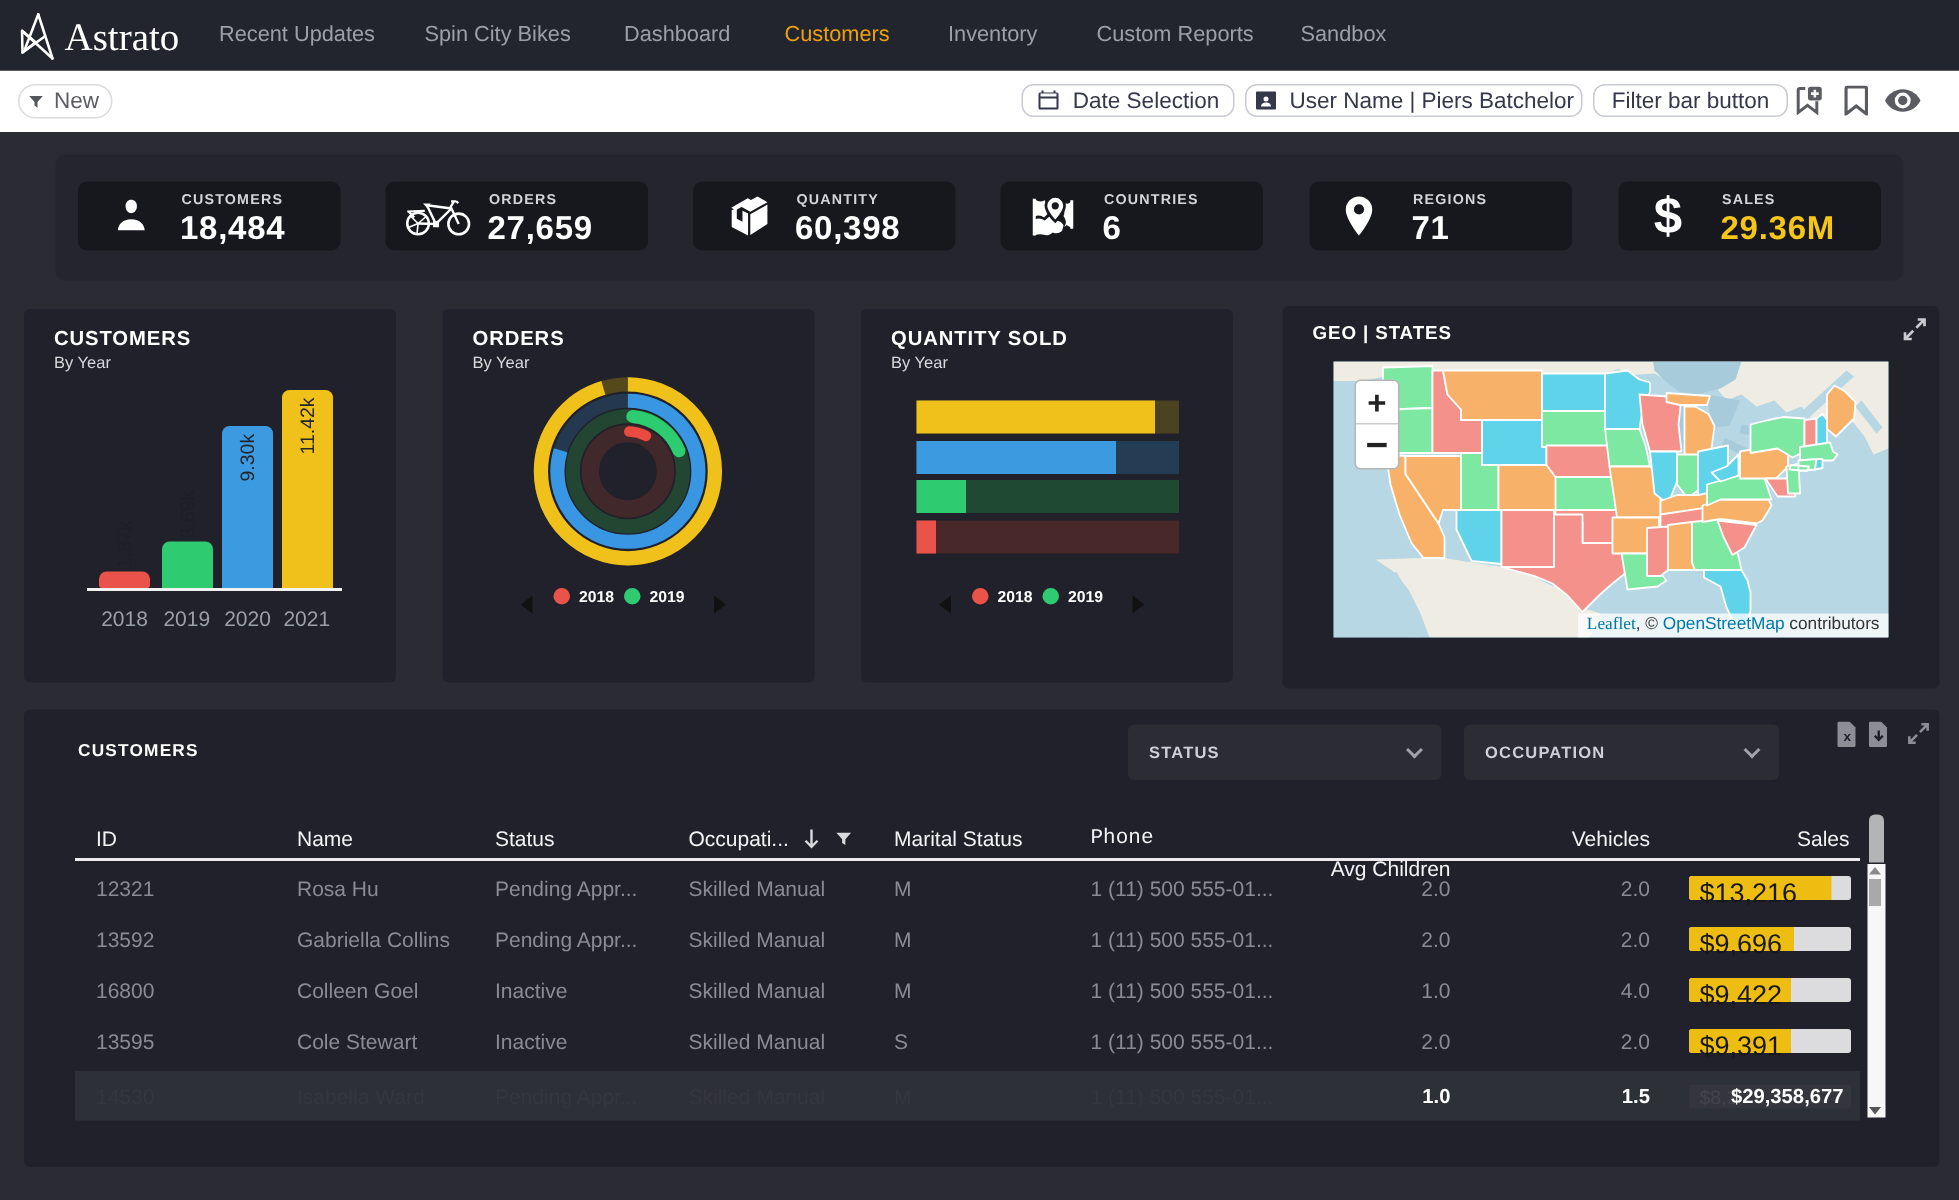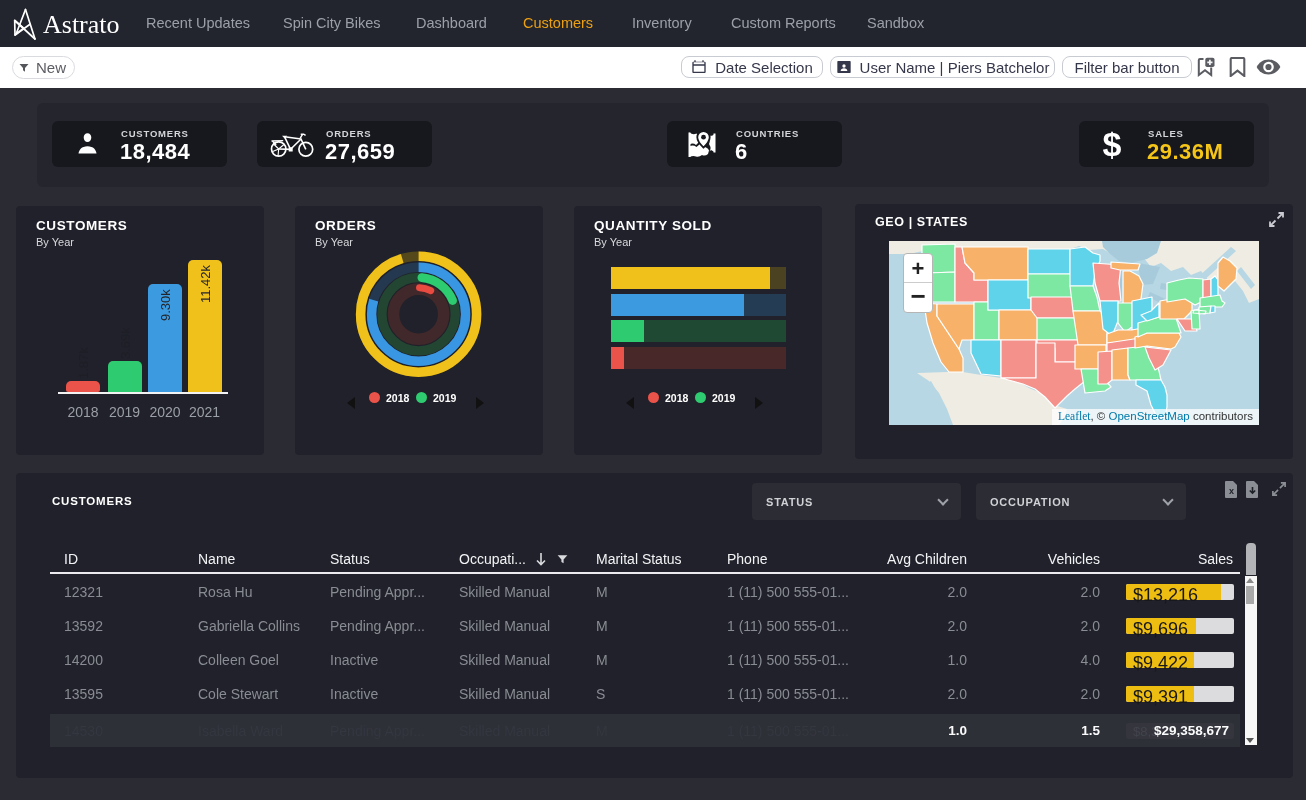--- a/index.html
+++ b/index.html
@@ -142,31 +142,53 @@
         <path d="M8.7,19 L20.6,19.3 L14.6,6.8 M20.6,19.3 L31,9 L35.8,19.3 M14.6,6.8 L31,9" stroke-width="1.6"></path>
         <path d="M12,5.7 L17.2,5.7 L14.6,8.5 Z" fill="#fff" stroke="none"></path>
         <path d="M30.2,8.2 L32.4,4.7 M30.7,4.2 L34.2,4.2 M34.2,4.2 L35.5,5.5" stroke-width="1.5"></path>
         <path d="M1.5,11 L13.2,10.6 M2.3,11 L6.2,14.8" stroke-width="1.4"></path>
         <rect x="18.7" y="17.3" width="4" height="4.2" fill="#fff" stroke="none"></rect>
       </svg>
         </div>
       <div class="lbl">ORDERS</div>
         <div class="val">27,659</div>
     </div>
+    <div class="kpi" style="left:425px;">
+      <div class="ic" style="left:22px; width:30px;">
+          <svg width="30" height="30" viewBox="0 0 30 30" fill="#fff">
+        <path d="M3.5,9.5 L14.5,3.2 L17.5,4.9 L6.5,11.2 Z"></path>
+        <path d="M9.3,8.3 L21,2 L27.6,5.8 L16.2,12.2 Z"></path>
+        <path d="M16.2,13.8 L27.6,7.4 L27.6,20.3 L16.2,27.6 Z"></path>
+        <path d="M3.8,11.2 L7.2,9.5 L7.2,16.8 L11,18.8 L11,11.5 L14.7,13.4 L14.7,28 L3.8,22.3 Z"></path>
+      </svg>
+        </div>
+      <div class="lbl">QUANTITY</div>
+        <div class="val">60,398</div>
+    </div>
     <div class="kpi" style="left:630px;">
       <div class="ic" style="left:20px; width:30px;">
           <svg width="30" height="30" viewBox="0 0 30 30">
         <path d="M2.5,3.5 Q6,6.5 9.5,4.5 Q10.5,7.5 13,8.5 Q10,10.5 11.5,13.5 L9,16 Q6,13.5 2.5,15.5 Z M2.5,17.5 Q6,15.5 9.5,18 L13,15 Q16,17.5 19,18.5 Q21.5,19.5 22,21.5 L21,25 Q18,27.5 15,26 Q12,28.5 9,27.5 Q6,26.5 2.5,28 Z M22.5,22.5 L24,21 L27.5,23 L27.5,5 Q25.5,7.5 23.5,6.5 L21.5,8.5 Q23.5,12 22,15 Q24,18 23.5,20 Z" fill="#fff"></path>
         <path d="M2.5,3.5 V28 M27.5,4.5 V23.5" stroke="#fff" stroke-width="2"></path>
         <path d="M16.5,2 a6.2,6.2 0 0 1 6.2,6.2 c0,4.4-6.2,10.4-6.2,10.4 s-6.2,-6-6.2,-10.4 A6.2,6.2 0 0 1 16.5,2z" fill="#fff" stroke="#17181d" stroke-width="1.8"></path>
         <circle cx="16.5" cy="8.2" r="2.4" fill="#17181d"></circle>
       </svg>
         </div>
       <div class="lbl">COUNTRIES</div>
         <div class="val">6</div>
+    </div>
+    <div class="kpi" style="left:836px;">
+      <div class="ic" style="left:23px; width:20px;">
+          <svg width="20" height="28" viewBox="0 0 20 28" fill="#fff">
+            <path d="M10 1 a8.8 8.8 0 0 1 8.8 8.8 C18.8 16.4 10 27 10 27 S1.2 16.4 1.2 9.8 A8.8 8.8 0 0 1 10 1z"></path>
+            <circle cx="10" cy="9.6" r="3.4" fill="#17181d"></circle>
+          </svg>
+        </div>
+      <div class="lbl">REGIONS</div>
+        <div class="val">71</div>
     </div>
     <div class="kpi" style="left:1042px;">
       <div class="ic" style="left:20px; width:26px; top:4px; height:38px;">
           <span style="color:#fff; font-weight:bold; font-size:34px; font-family:'Liberation Sans',sans-serif;">$</span>
         </div>
       <div class="lbl">SALES</div>
         <div class="val" style="color:#f5c518;">29.36M</div>
     </div>
   </div>
   <div class="panel" id="p1" style="left:16px; top:206px; width:248px; height:249px;">
@@ -341,22 +363,22 @@
     <div class="th" style="left:182px;">Name</div>
     <div class="th" style="left:314px;">Status</div>
     <div class="th" style="left:443px;">Occupati...</div>
     <svg style="position:absolute; left:518px; top:79px;" width="14" height="14" viewBox="0 0 14 14" stroke="#d9dadd" stroke-width="1.6" fill="none">
         <path d="M7 1 V12 M3 8.5 L7 12.5 L11 8.5"></path>
       </svg>
     <svg style="position:absolute; left:540px; top:80px;" width="13" height="13" viewBox="0 0 24 24" fill="#d9dadd">
         <path d="M3 4h18l-7 8v7l-4-2.5V12z"></path>
       </svg>
     <div class="th" style="left:580px;">Marital Status</div>
-    <div class="th" style="left:711px;">Phone</div>
-    <div class="th" style="left:851px; width:100px; text-align:right;">Avg Children</div>
+    <div class="th" style="left:711px;font-family:Liberation Mono, monospace;">Phone</div>
+    <div class="th" style="left:851px; width:100px; text-align:right;margin-top:20px;">Avg Children</div>
     <div class="th" style="left:984px; width:100px; text-align:right;">Vehicles</div>
     <div class="th" style="left:1117px; width:100px; text-align:right;">Sales</div>
     <div style="position:absolute; left:34px; top:99px; width:1190px; height:1.5px; background:#eceaef;"></div>
 
     <div class="tr" style="top:102px;">
       <div class="td" style="left:14px;">12321</div>
         <div class="td" style="left:148px;">Rosa Hu</div>
       <div class="td" style="left:280px;">Pending Appr...</div>
         <div class="td" style="left:409px;">Skilled Manual</div>
       <div class="td" style="left:546px;">M</div>
@@ -376,21 +398,21 @@
       <div class="td" style="left:546px;">M</div>
         <div class="td" style="left:677px;">1 (11) 500 555-01...</div>
       <div class="td" style="left:817px; width:100px; text-align:right;">2.0</div>
       <div class="td" style="left:950px; width:100px; text-align:right;">2.0</div>
       <div class="pill">
           <div style="width:70px;"></div>
           <span>$9,696</span>
         </div>
     </div>
     <div class="tr" style="top:170px;">
-      <div class="td" style="left:14px;">14200</div>
+      <div class="td" style="left:14px;">16800</div>
         <div class="td" style="left:148px;">Colleen Goel</div>
       <div class="td" style="left:280px;">Inactive</div>
         <div class="td" style="left:409px;">Skilled Manual</div>
       <div class="td" style="left:546px;">M</div>
         <div class="td" style="left:677px;">1 (11) 500 555-01...</div>
       <div class="td" style="left:817px; width:100px; text-align:right;">1.0</div>
       <div class="td" style="left:950px; width:100px; text-align:right;">4.0</div>
       <div class="pill">
           <div style="width:68px;"></div>
           <span>$9,422</span>

